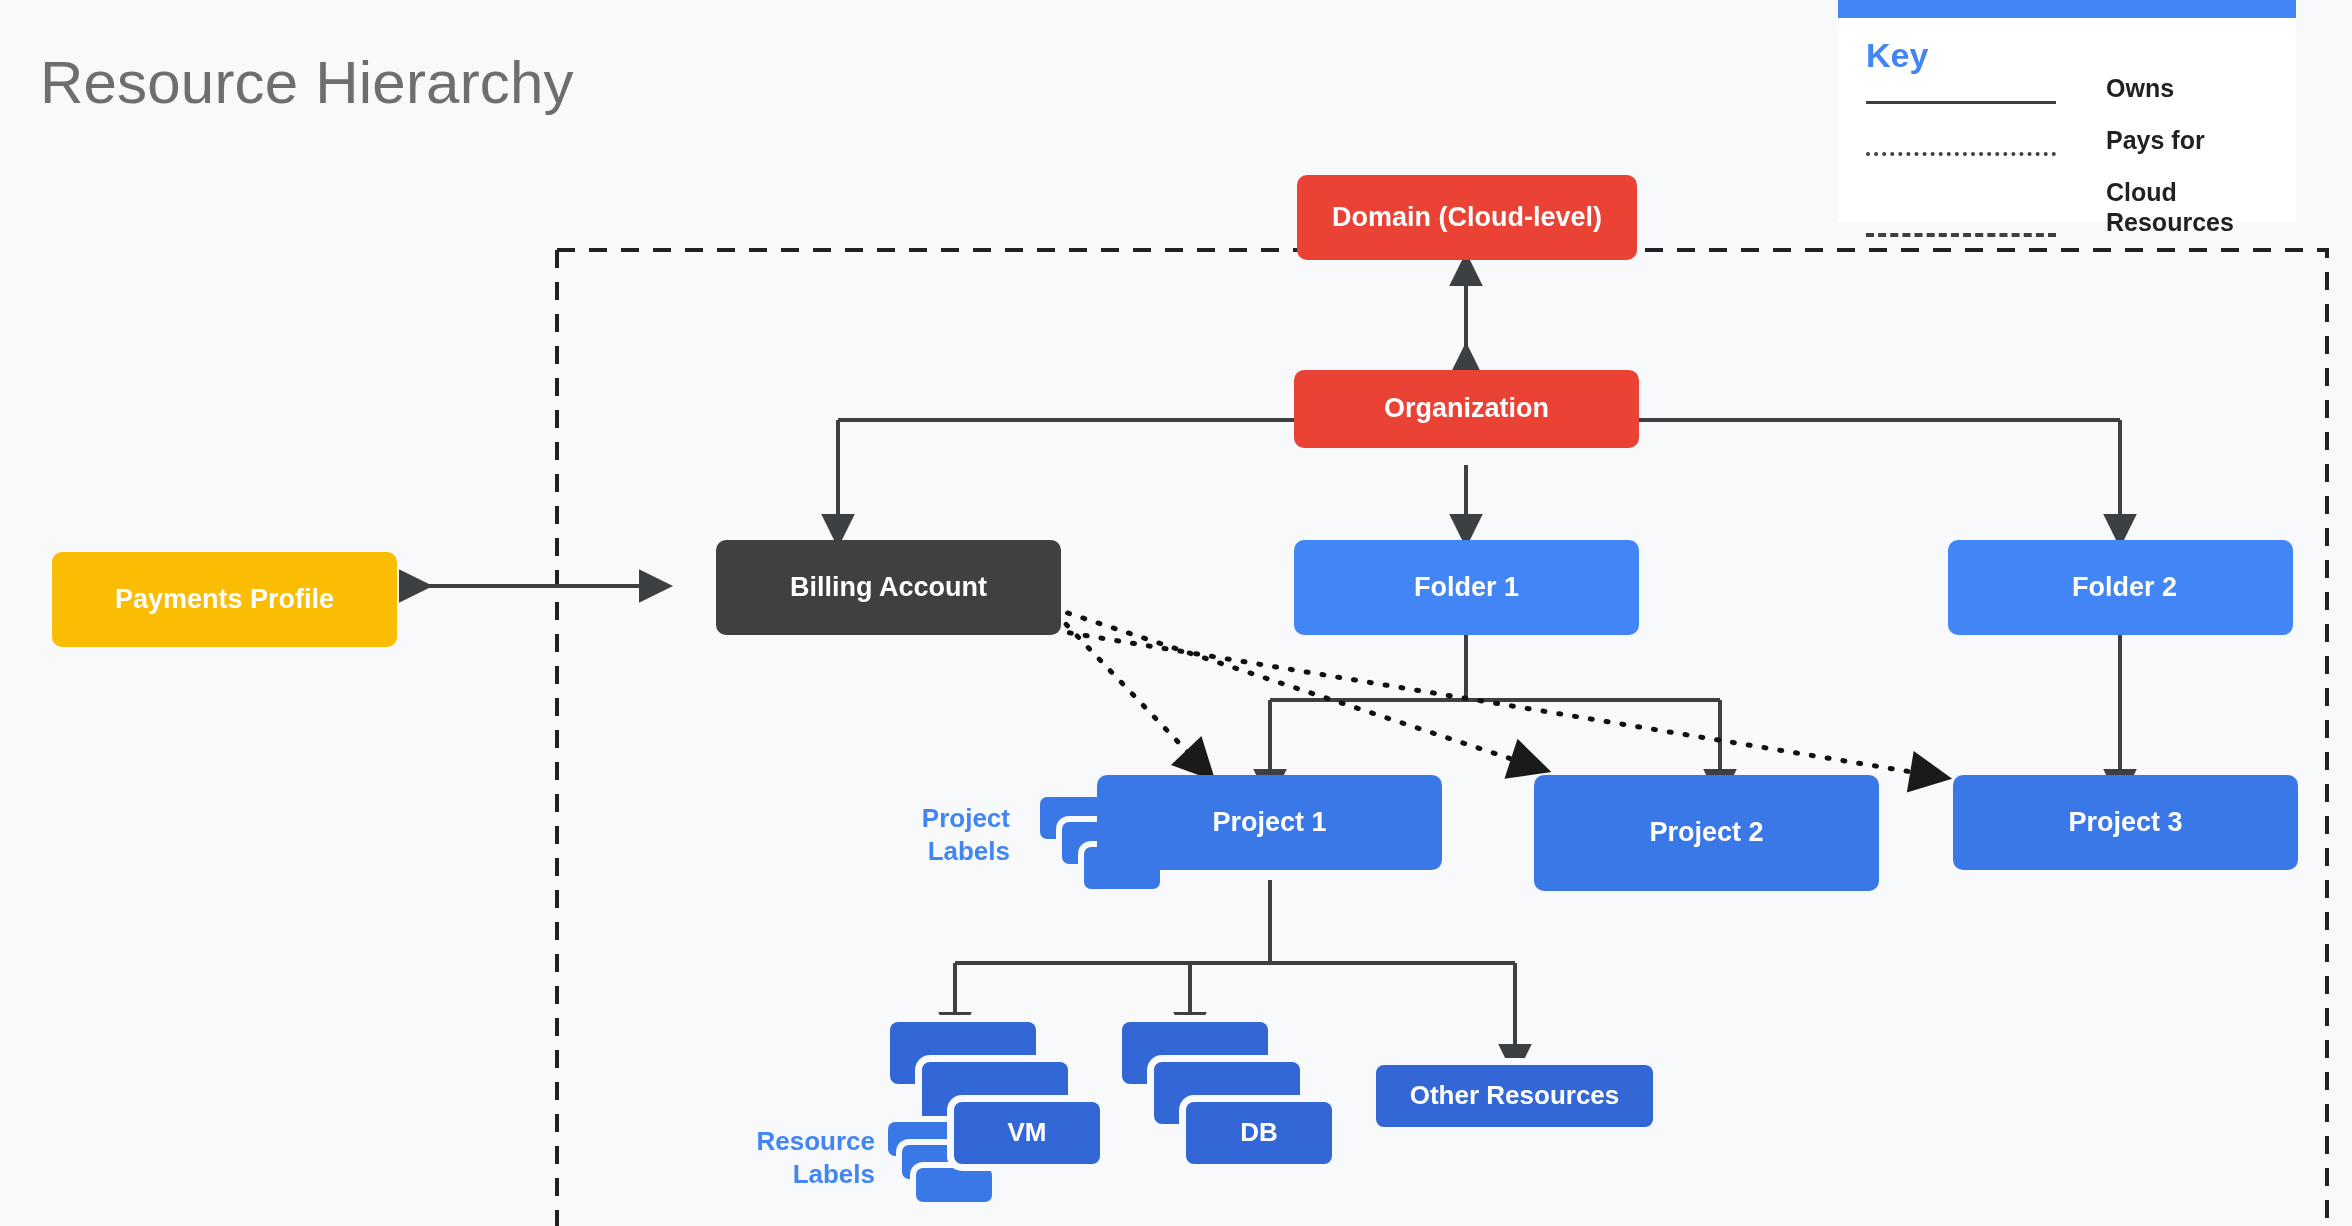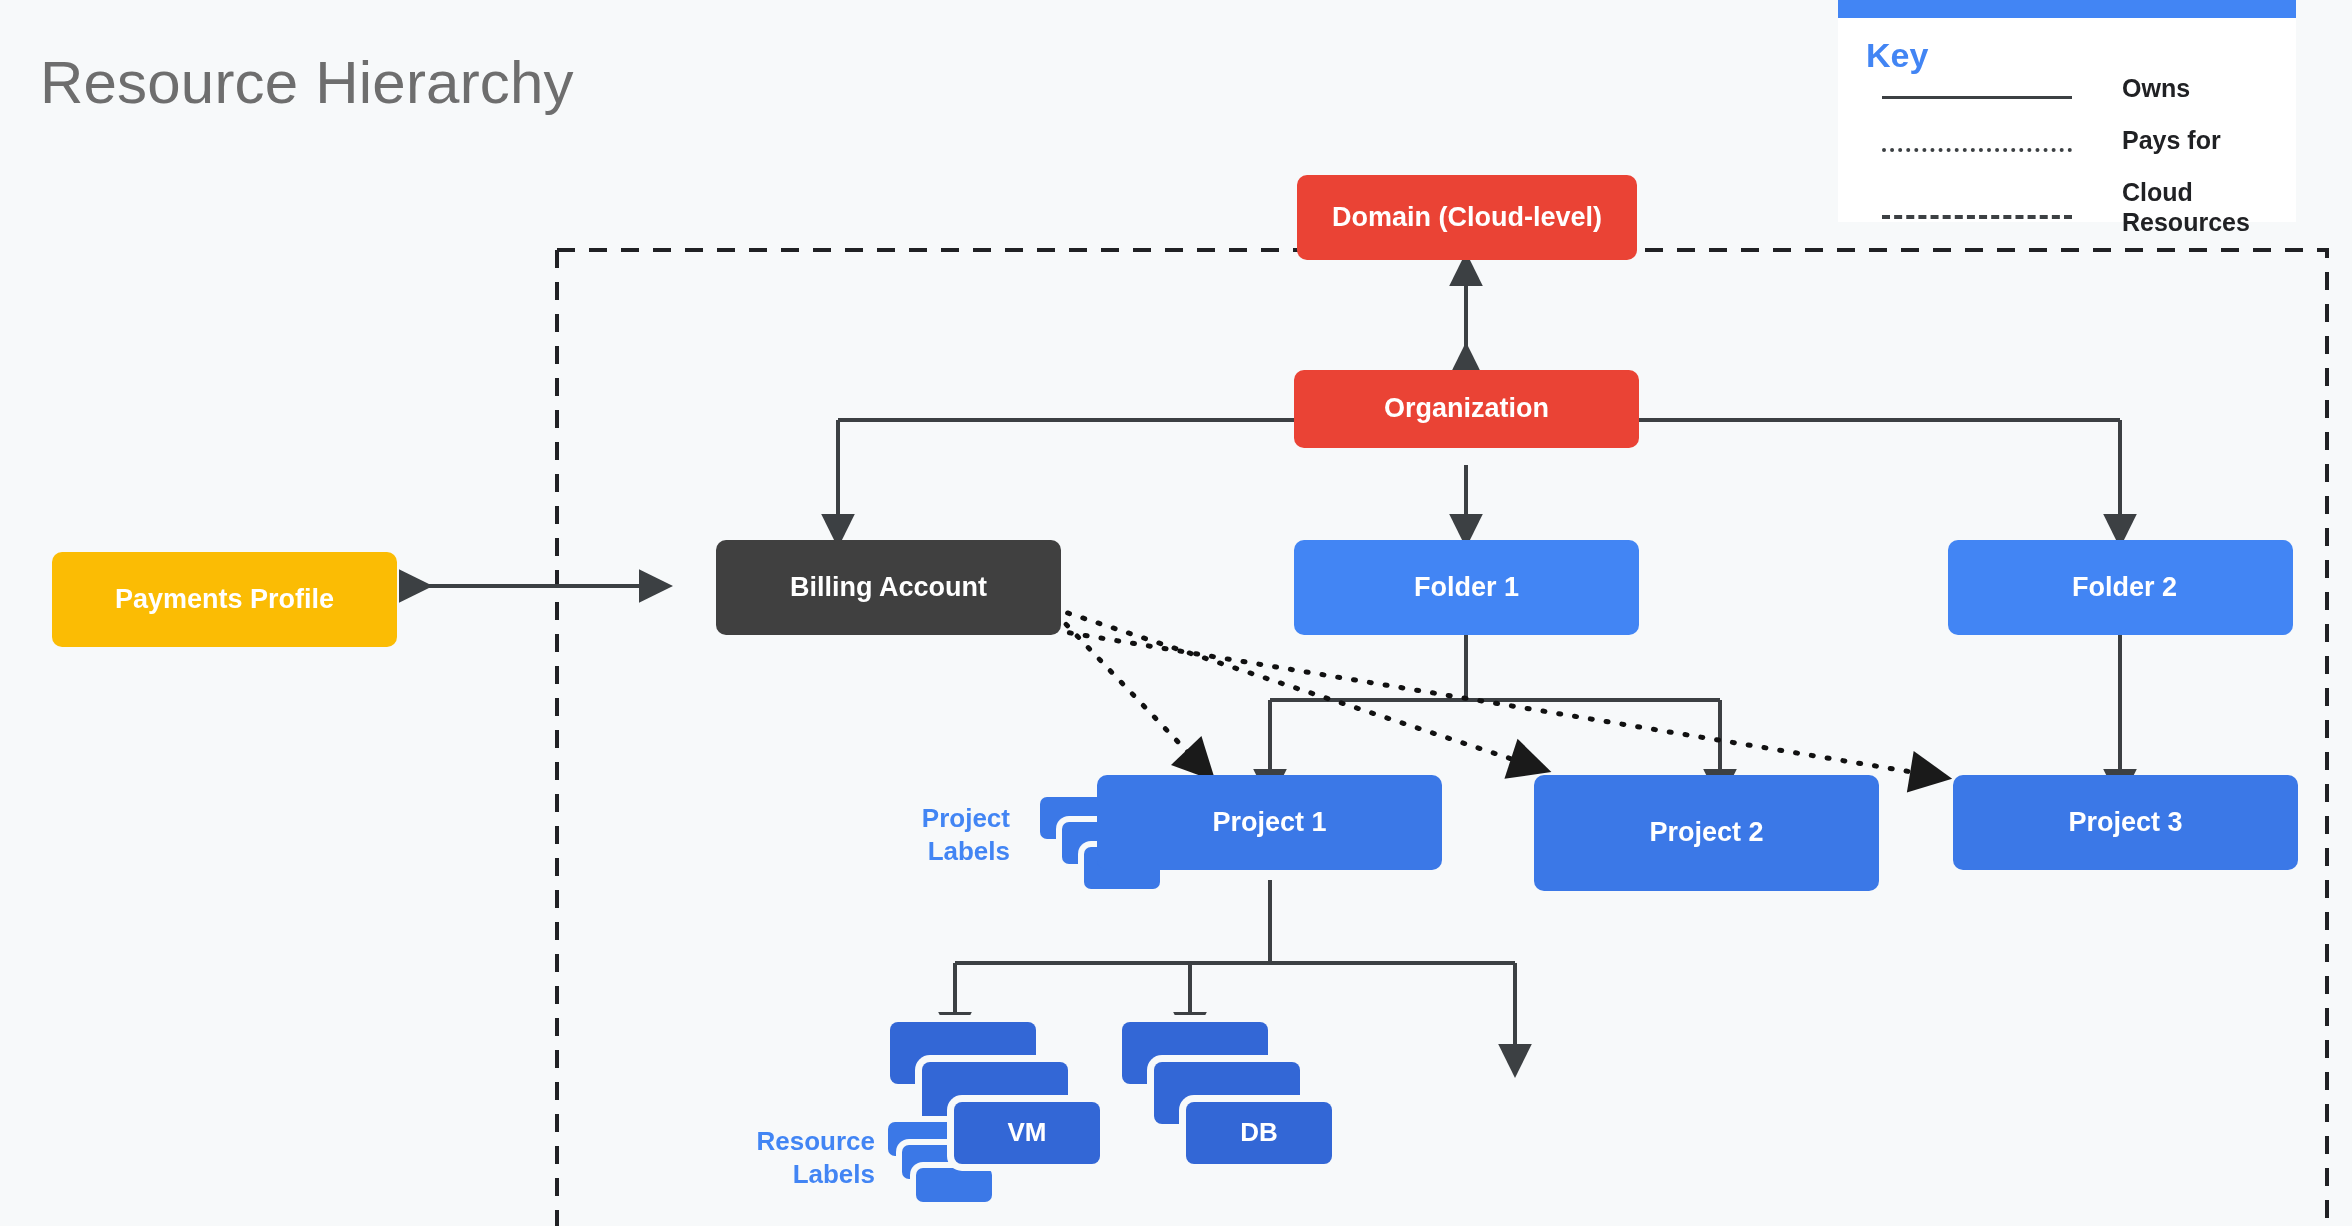--- a/index.html
+++ b/index.html
@@ -54,21 +54,21 @@
   
   .key{
     position:absolute;left:1838px;top:0px;width:458px;height:222px;
     background:#FFFFFF;z-index:20;box-sizing:border-box;
   }
   .key-bar{position:absolute;left:0;top:0;width:458px;height:18px;background:#4285F4;}
   .key-title{
     position:absolute;left:28px;top:36px;color:#4285F4;
     font-size:34px;font-weight:bold;
   }
-  .key-row{position:absolute;left:44px;display:flex;align-items:center;}
+  .key-row{position:absolute;left:28px;display:flex;align-items:flex-end;}
   .key-sample{width:190px;height:2px;margin-top:18px;flex:none;}
   .key-sample.solid{background:#3C4043;height:3px;}
   .key-sample.dotted{
     height:0;border-top:4px dotted #3C4043;background:none;margin-top:18px;
   }
   .key-sample.dashed{
     height:0;border-top:4px dashed #3C4043;background:none;margin-top:18px;
   }
   .key-label{
     margin-left:50px;color:#202124;font-size:25px;font-weight:bold;
@@ -174,20 +174,21 @@
 
   <div class="caption" style="left:735px;top:1125px;width:140px;">
     <div>Resource</div>
     <div>Labels</div>
   </div>
 
   <div class="stackcard" style="left:1122px;top:1022px;width:146px;height:62px;"></div>
   <div class="stackcard" style="left:1154px;top:1062px;width:146px;height:62px;"></div>
   <div class="node res" style="left:1186px;top:1102px;width:146px;height:62px;z-index:6;">DB</div>
 
+  <div class="node res" style="left:1376px;top:1065px;width:277px;height:62px;">Other Resources</div>
 
   <div class="key">
     <div class="key-bar"></div>
     <div class="key-title">Key</div>
 
     <div class="key-row" style="top:74px;">
       <div class="key-sample solid"></div>
       <div class="key-label">Owns</div>
     </div>
 

